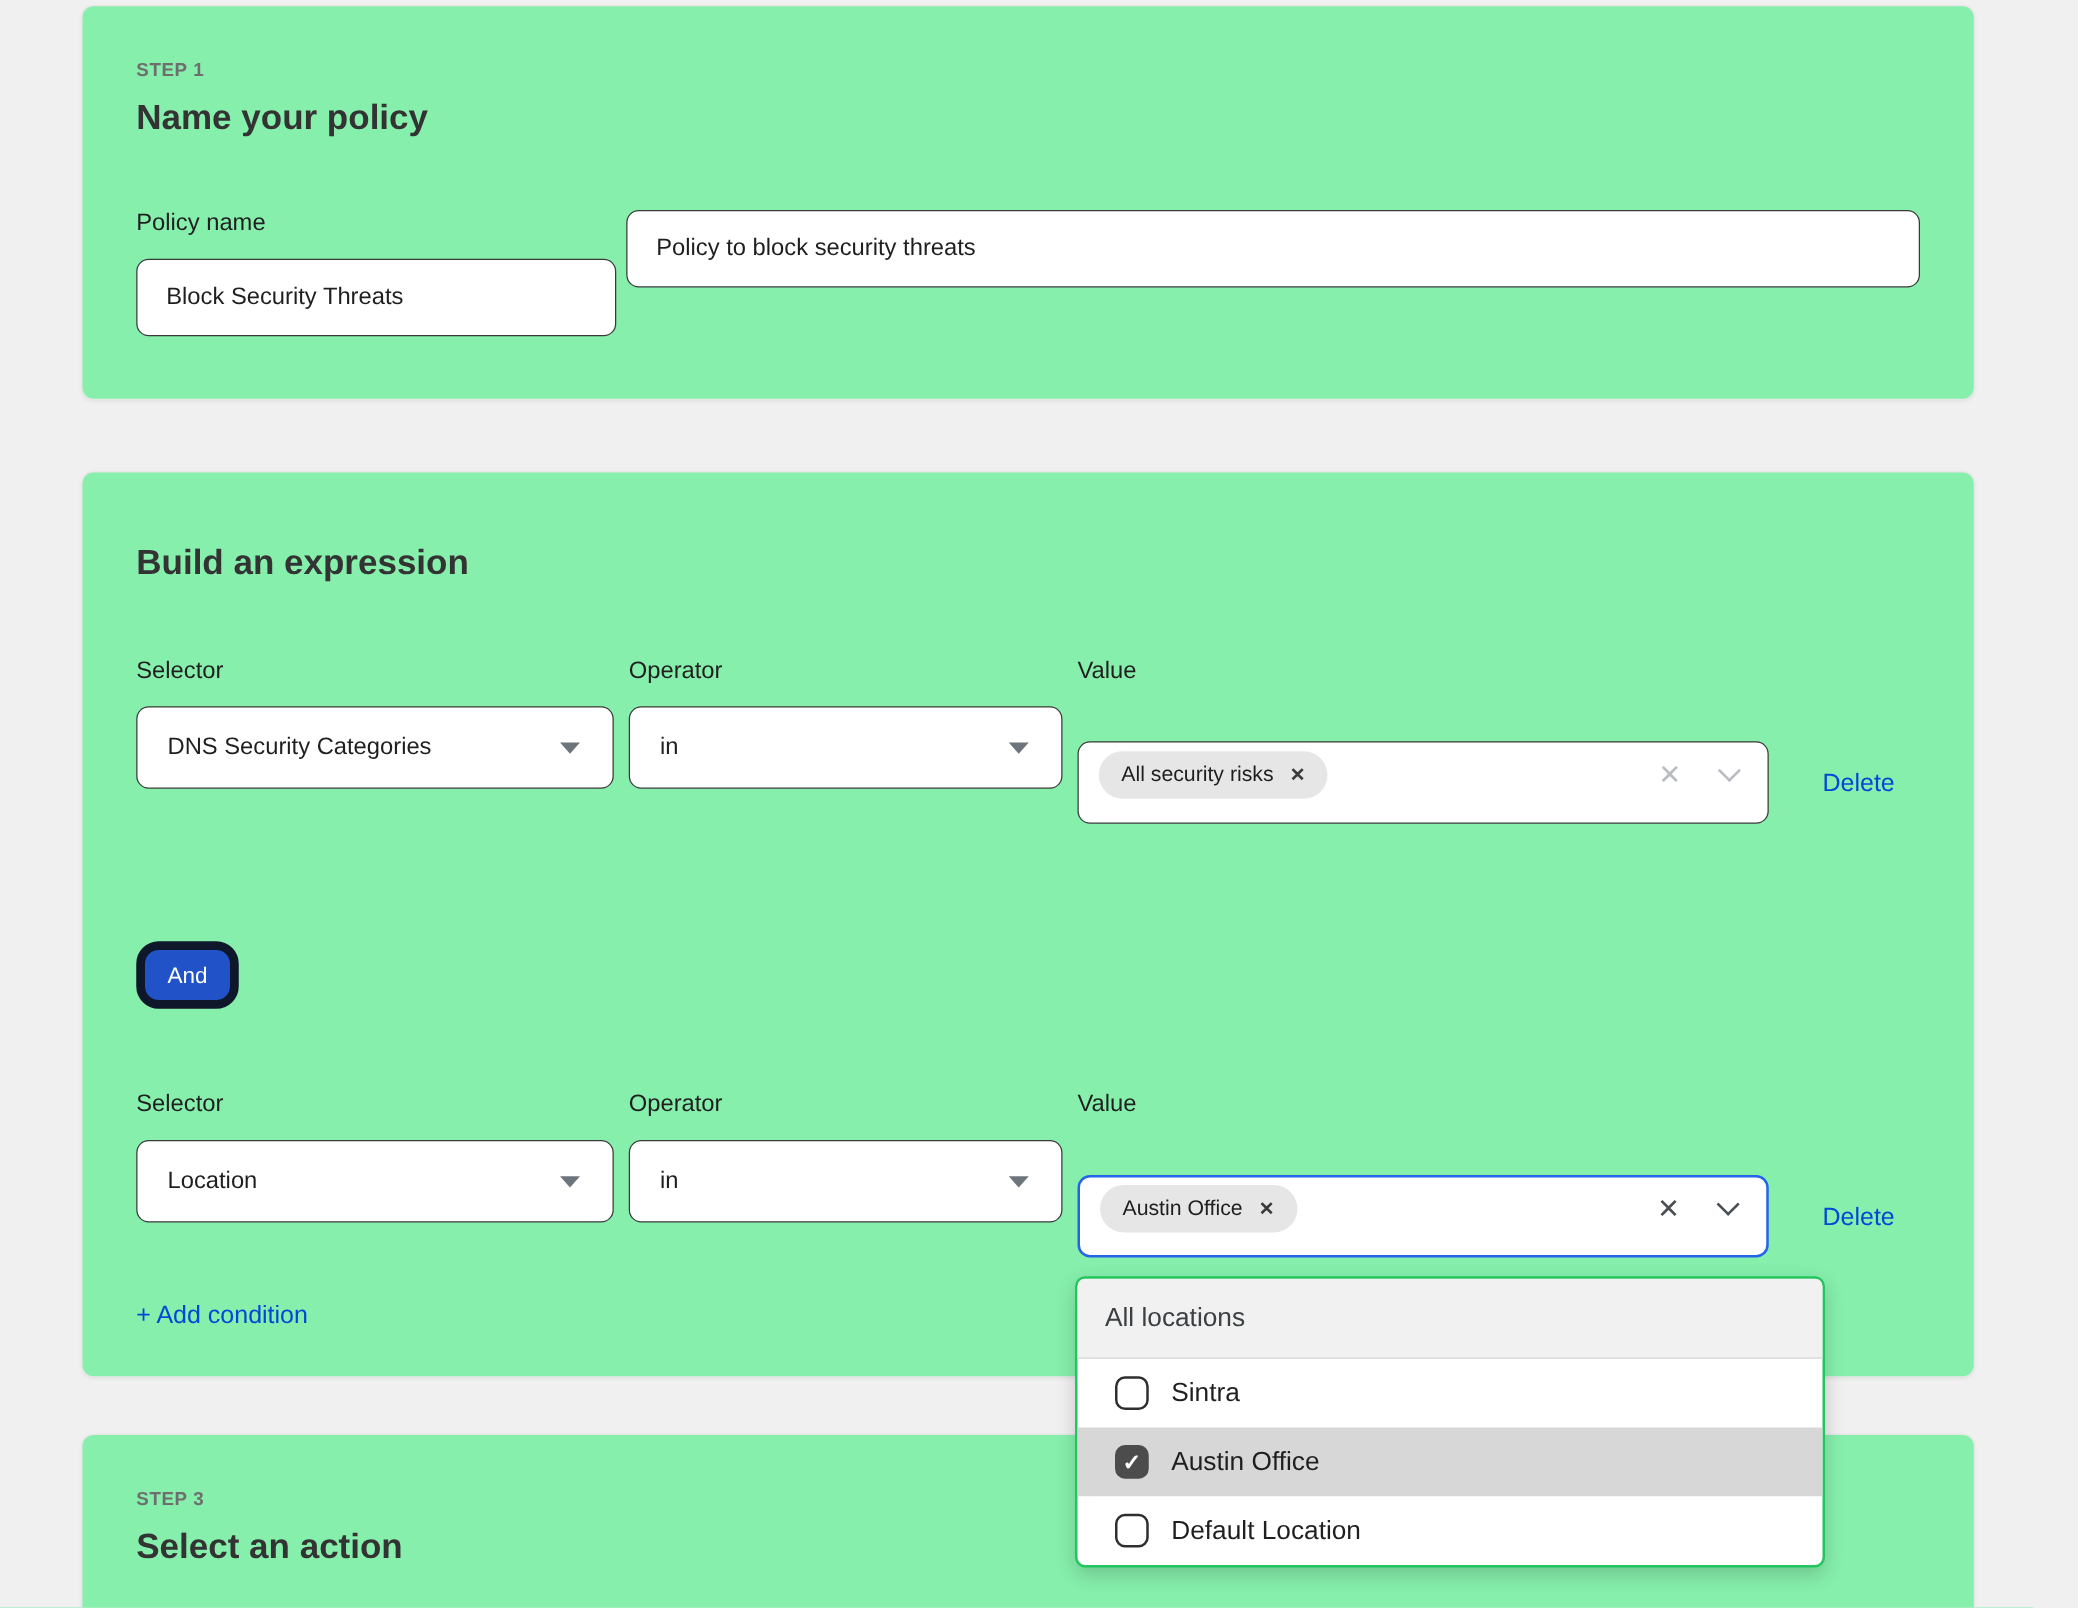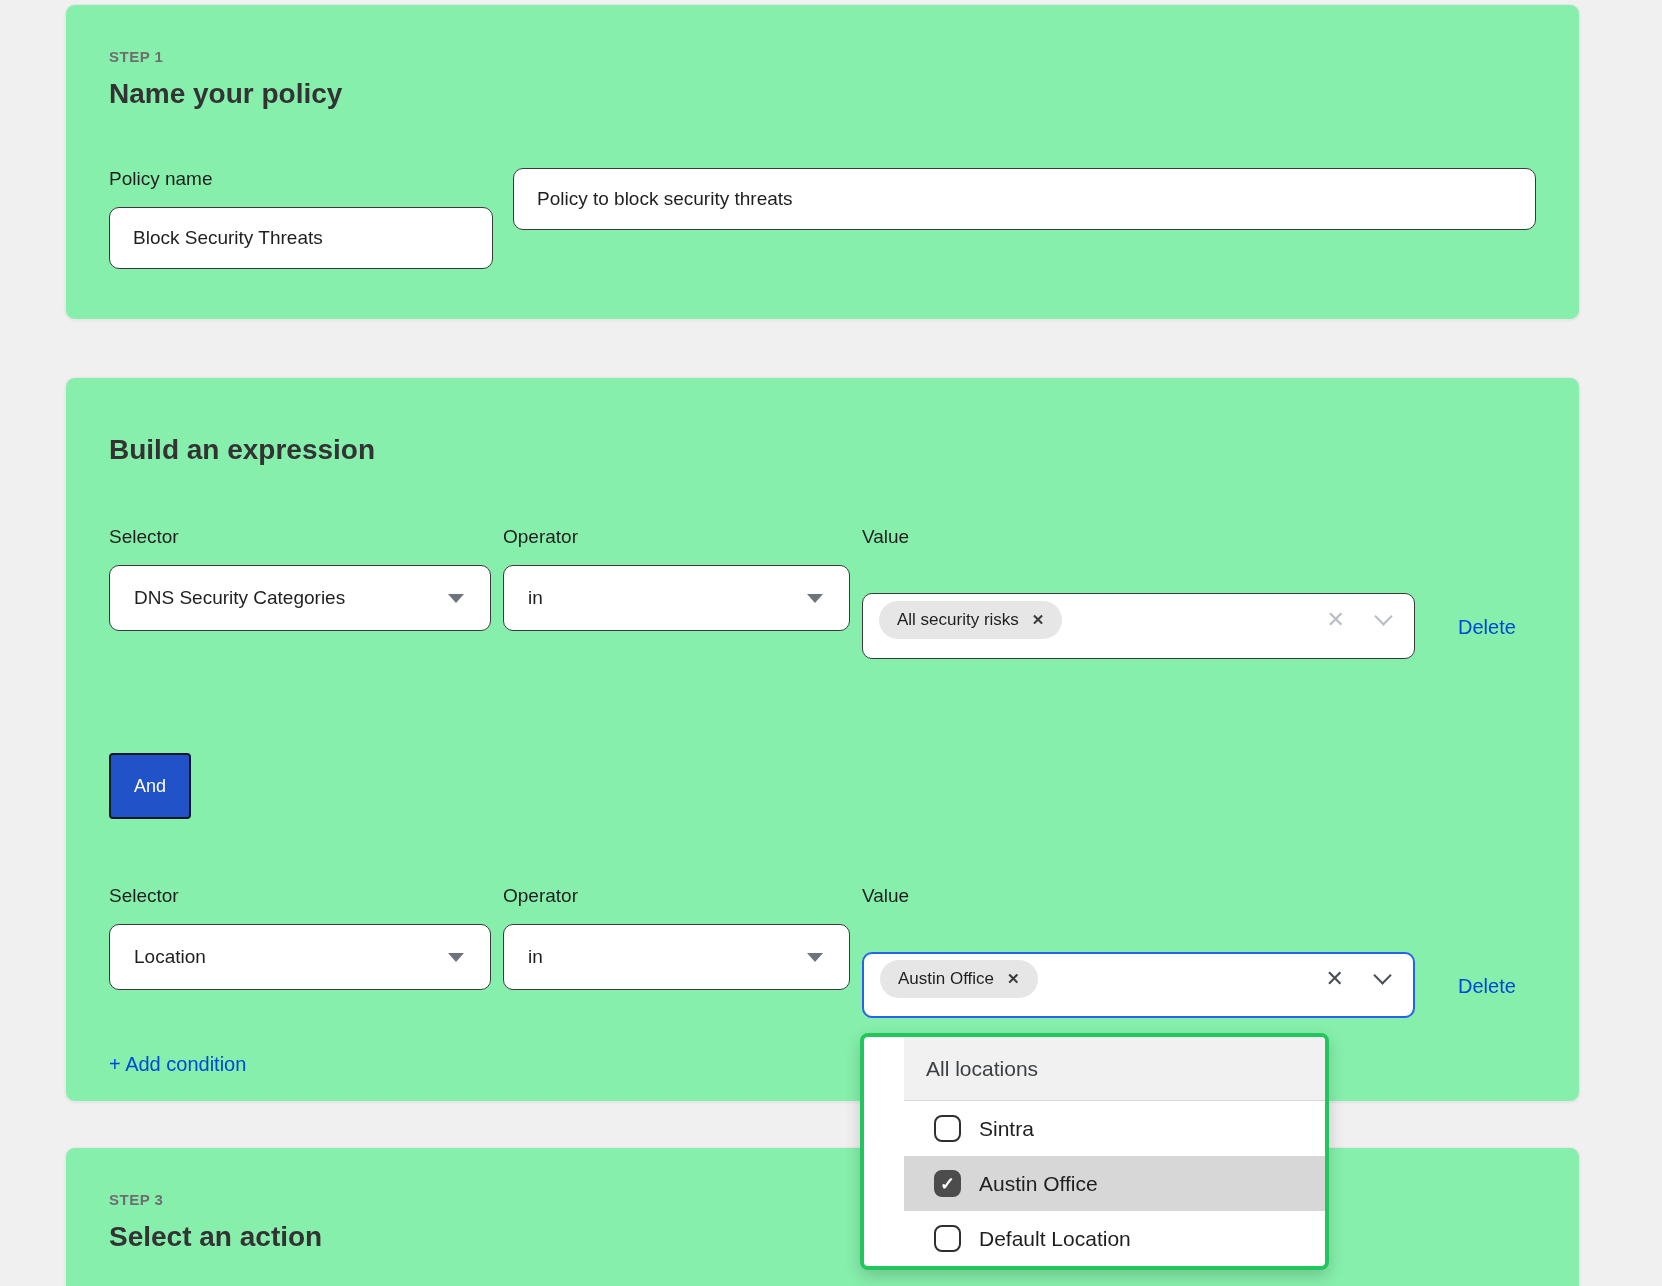--- a/index.html
+++ b/index.html
@@ -25,21 +25,21 @@
   .card-step3 { margin-top: 45px; height: 200px; }
 
   .eyebrow {
     font-size: 15px; font-weight: 700; color: #6e6e6e; letter-spacing: .5px;
   }
   .card-title {
     font-size: 28px; font-weight: 700; color: #333; margin-top: 13px;
   }
 
   
-  .fields-row { display: flex; gap: 20px; margin-top: 58px; }
+  .fields-row { display: flex; gap: 8px; margin-top: 58px; }
   .field { display: flex; flex-direction: column; }
   .field-label { font-size: 19px; color: #1f1f1f; margin-bottom: 17px; }
   .text-input {
     height: 62px; border: 1px solid #3a3a3a; border-radius: 10px;
     background: #fff; font-family: inherit; font-size: 19px; color: #1f1f1f;
     padding: 0 23px; outline: none;
   }
   .w-policy { width: 384px; }
   .field-description { flex: 1; }
 
@@ -85,38 +85,38 @@
   }
   .focused .clear-x { color: #4a4f55; }
   .focused .chev { border-color: #4a4f55; }
 
   .delete-link {
     align-self: flex-end; margin-bottom: 20px; margin-left: 31px;
     color: #0049d6; font-size: 20px; cursor: pointer; text-decoration: none;
   }
 
   .and-btn {
-    margin-top: 94px; width: 82px; height: 66px;
-    background: #2152c8; border: 2px solid #0f172a; border-radius: 4px;
+    margin-top: 94px; width: 82px; height: 54px;
+    background: #2152c8; border: 7px solid #0f172a; border-radius: 18px;
     color: #fff; font-size: 18px; font-family: inherit;
     display: flex; align-items: center; justify-content: center; cursor: pointer;
   }
 
   .add-condition {
     display: inline-block; margin-top: 35px;
     color: #0049d6; font-size: 20px; cursor: pointer; text-decoration: none;
   }
 
   
   .dropdown {
     position: absolute; left: -2px; top: calc(100% + 15px);
-    width: 469px; background: #fff;
-    border: 4px solid #22c55e; border-radius: 8px;
+    width: 600px; background: #fff;
+    border: 2px solid #22c55e; border-radius: 8px;
     box-shadow: 0 6px 16px rgba(0,0,0,.18);
-    overflow: hidden; z-index: 10; padding-left: 40px;
+    overflow: hidden; z-index: 10;
   }
   .dd-header {
     height: 64px; background: #f1f1f1; border-bottom: 1px solid #d8d8d8;
     display: flex; align-items: center; padding: 0 22px;
     font-size: 21px; color: #3c4043;
   }
   .dd-option {
     height: 55px; display: flex; align-items: center; gap: 18px;
     padding: 0 22px 0 30px; font-size: 21px; color: #1f1f1f; cursor: pointer;
   }

